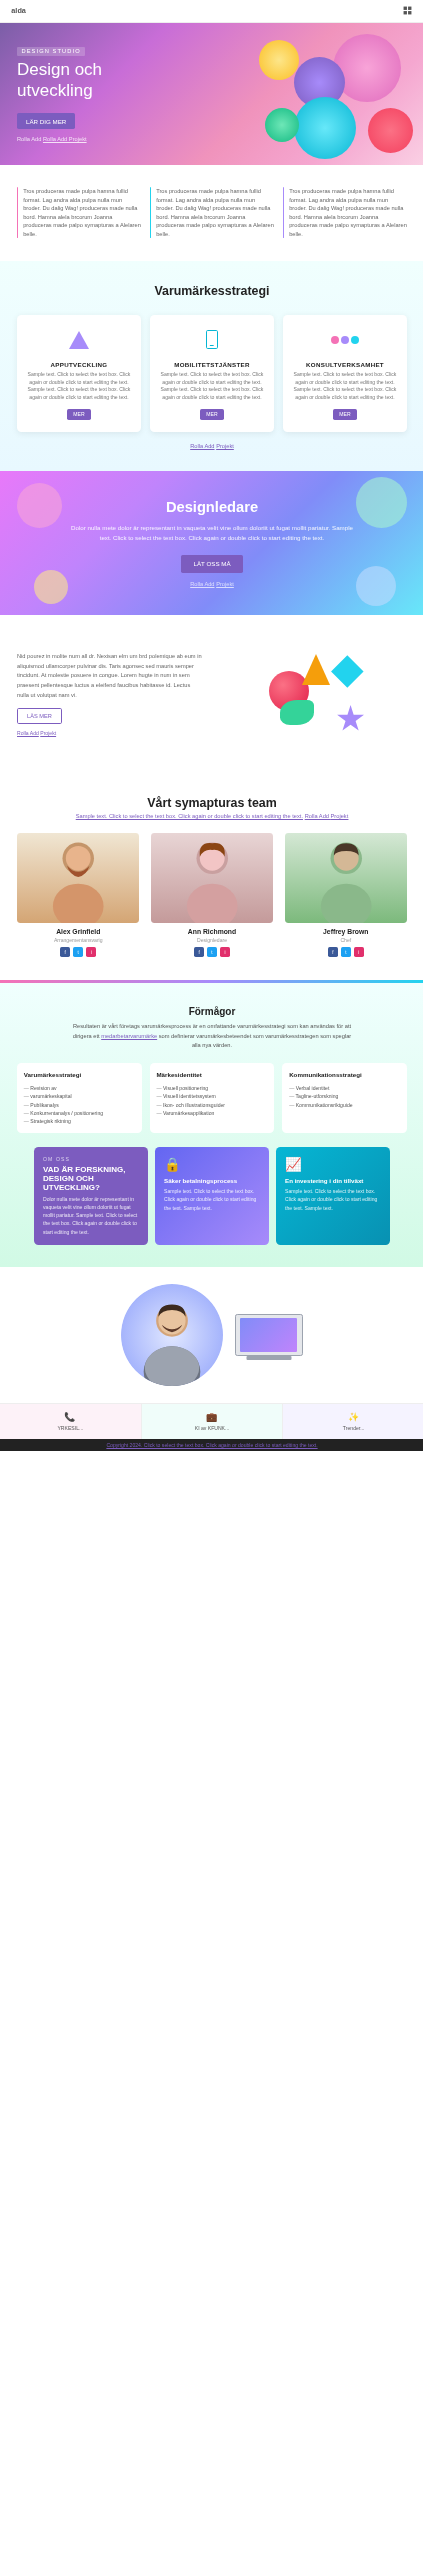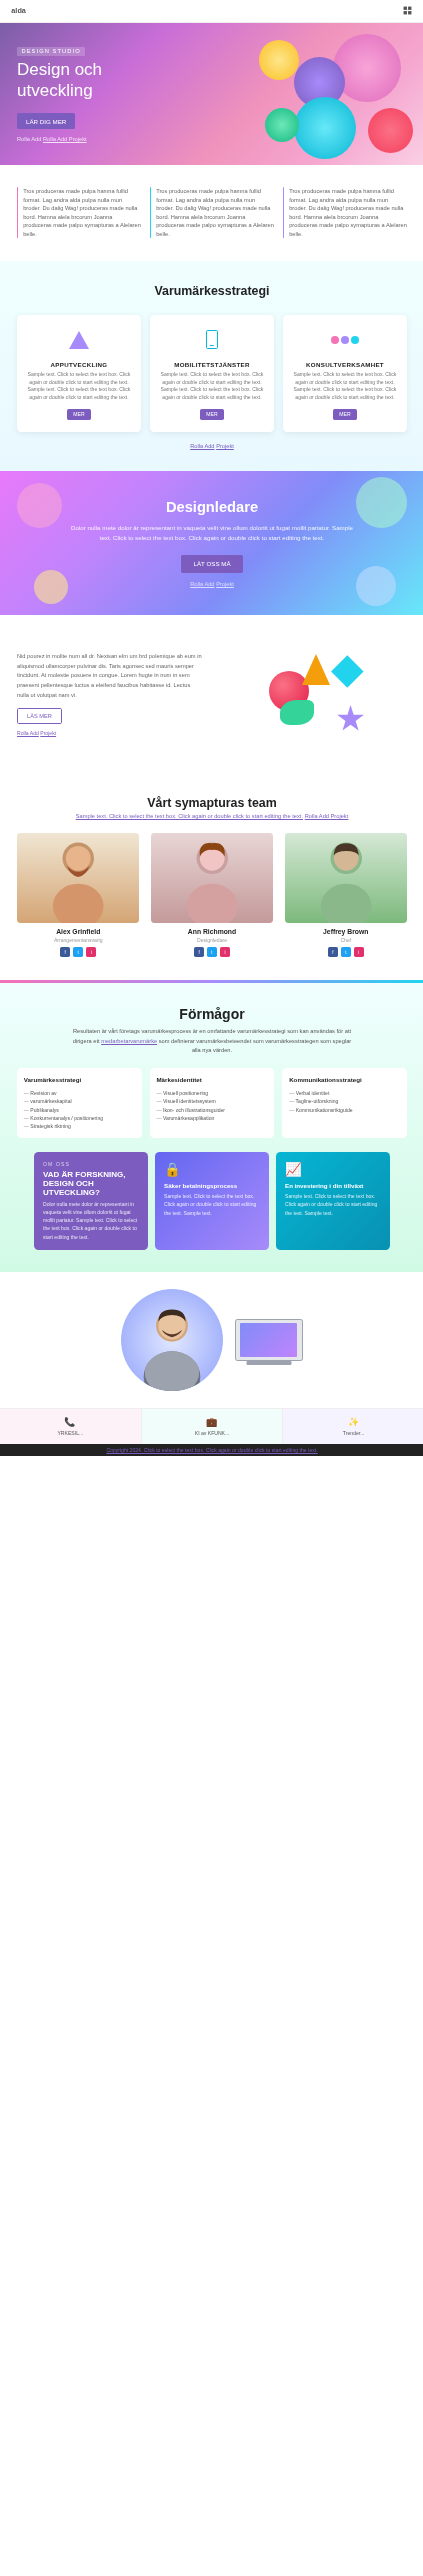--- a/index.html
+++ b/index.html
@@ -116,21 +116,21 @@
     .team-member h4 { font-size: 6.8px; font-weight: 700; color: #222; margin-bottom: 1.1px; }
     .team-member .role { font-size: 5.1px; color: #999; margin-bottom: 4.5px; }
     .social-icons { display: flex; gap: 2.8px; justify-content: center; }
     .social-icon { width: 10.2px; height: 10.2px; border-radius: 1.7px; display: flex; align-items: center; justify-content: center; font-size: 4.5px; color: #fff; cursor: pointer; }
     .si-fb { background: #3b5998; }
     .si-tw { background: #1da1f2; }
     .si-ig { background: #e1306c; }
 
     
     .abilities-section { padding: 22.6px 17px; background: linear-gradient(180deg, #f0fffe 0%, #d1fae5 100%); }
-    .abilities-section .section-title { text-align: center; font-size: 14px; margin-bottom: 5.7px; }
+    .abilities-section .section-title { text-align: center; font-size: 10px; margin-bottom: 5.7px; }
     .abilities-intro { text-align: center; font-size: 5.7px; color: #555; max-width: 283px; margin: 0 auto 13.6px; line-height: 1.6; }
     .abilities-intro span { color: #7c5cbf; text-decoration: underline; cursor: pointer; }
     .abilities-grid { display: flex; gap: 8px; margin-bottom: 11.3px; }
     .ability-col { flex: 1; background: #fff; border-radius: 4.5px; padding: 8px 6.8px; }
     .ability-col h4 { font-size: 6.2px; font-weight: 700; color: #222; margin-bottom: 5.7px; }
     .ability-col ul { list-style: none; }
     .ability-col ul li { font-size: 5.1px; color: #555; padding: 1.1px 0; }
     .ability-col ul li::before { content: '— '; color: #888; }
 
     

